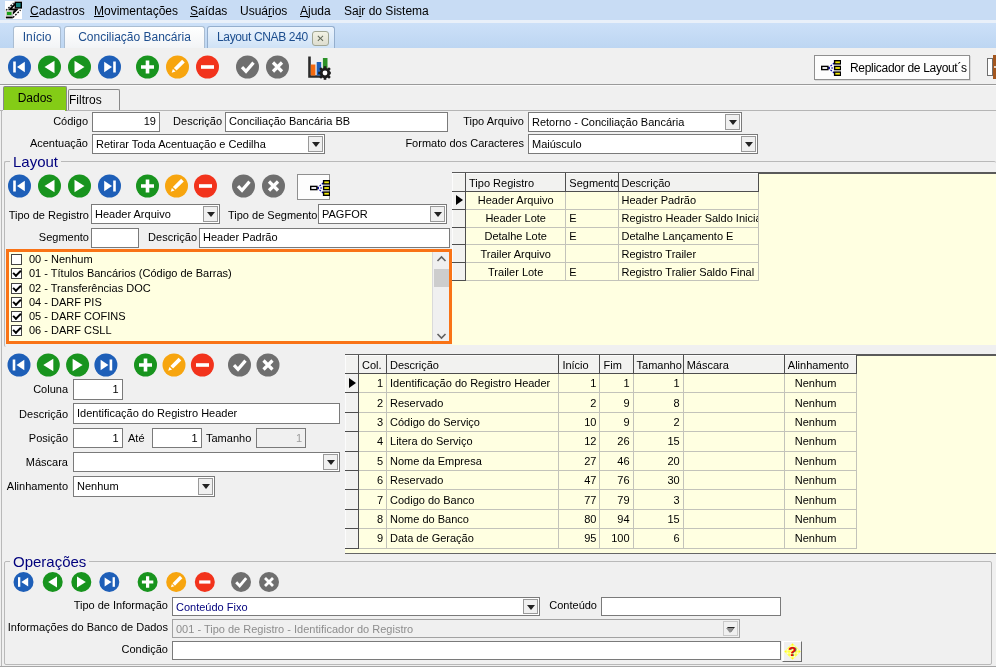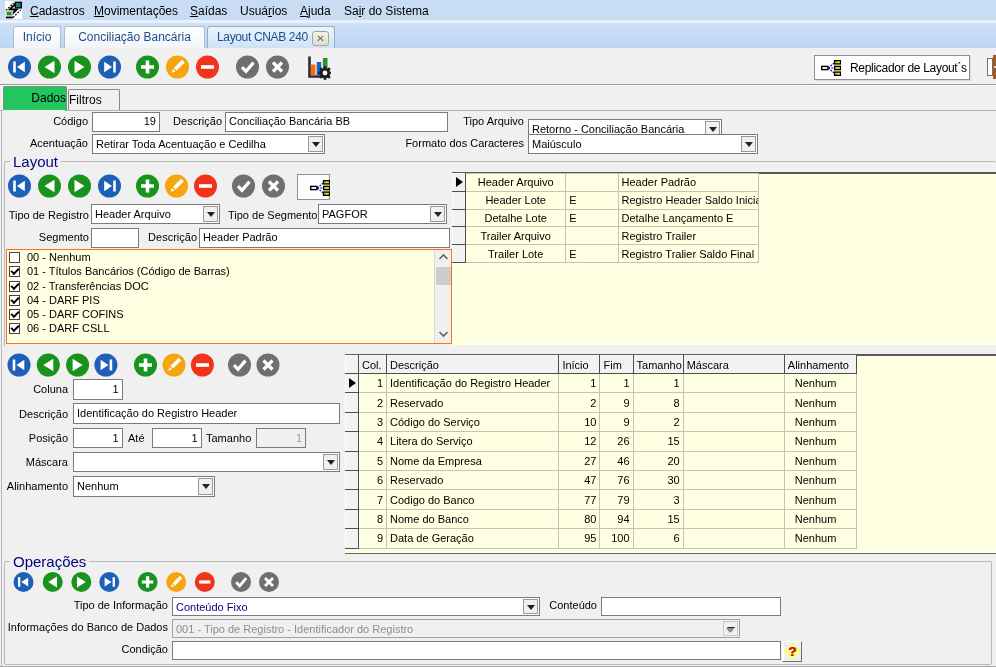--- a/index.html
+++ b/index.html
@@ -112,33 +112,33 @@
     <rect x="13.6" y="0.7" width="6" height="3.2" fill="#f3e80c" stroke="#000" stroke-width="1.4"></rect>
     <rect x="13.6" y="6.4" width="6" height="3.2" fill="#f3e80c" stroke="#000" stroke-width="1.4"></rect>
     <rect x="13.6" y="12.1" width="6" height="3.2" fill="#f3e80c" stroke="#000" stroke-width="1.4"></rect>
   </svg>
   <span class="abs" style="left:35px;top:5px;font-size:12px;white-space:nowrap;letter-spacing:-0.3px">Replicador de Layout´s</span>
 </div>
 <div class="abs" style="left:986.5px;top:57.5px;width:6.5px;height:18px;background:#fff;border:1.5px solid #6f6f6f"></div>
 <div class="abs" style="left:992.5px;top:55px;width:3.5px;height:23.5px;background:#a3561f"></div>
 <div class="abs" style="left:993.5px;top:66px;width:2px;height:2px;background:#fff;border-radius:50%"></div>
 
-<div class="abs" style="left:3px;top:86px;width:64px;height:25px;background:#22c55e;border:1px solid #888;border-bottom:none;border-radius:2px 2px 0 0;text-align:right;font-size:12px;line-height:22px;z-index:3">Dados</div>
+<div class="abs" style="left:3px;top:86px;width:64px;height:25px;background:#84cc16;border:1px solid #888;border-bottom:none;border-radius:2px 2px 0 0;text-align:center;font-size:12px;line-height:22px;z-index:3">Dados</div>
 <div class="abs" style="left:68px;top:89px;width:52px;height:22px;background:#f0f0f0;border:1px solid #888;border-bottom:none;border-radius:2px 2px 0 0;font-size:12px;line-height:20px">Filtros</div>
 <div class="abs" style="left:0;top:110px;width:996px;height:1px;background:#b5b5b5;z-index:1"></div>
 <div class="abs" style="left:3px;top:110px;width:62px;height:2px;background:#f0f0f0;z-index:3"></div>
 
 <div class="abs" style="left:1px;top:111px;width:1px;height:556px;background:#b9b9b9"></div>
 
 <div class="lbl" style="left:0;top:115px;width:88px">Código</div>
 <div class="tb" style="left:92px;top:112px;width:68px;height:20px;text-align:right">19</div>
 <div class="lbl" style="left:130px;top:115px;width:92px">Descrição</div>
 <div class="tb" style="left:225px;top:112px;width:223px;height:20px">Conciliação Bancária BB</div>
 <div class="lbl" style="left:420px;top:115px;width:104px">Tipo Arquivo</div>
-<div class="cmb" style="left:528px;top:119px;width:194px;height:20px">Retorno - Conciliação Bancária<i class="ar"></i></div>
+<div class="cmb" style="left:528px;top:112px;width:214px;height:20px">Retorno - Conciliação Bancária<i class="ar"></i></div>
 <div class="lbl" style="left:0;top:137px;width:88px">Acentuação</div>
 <div class="cmb" style="left:92px;top:134px;width:233px;height:20px">Retirar Toda Acentuação e Cedilha<i class="ar"></i></div>
 <div class="lbl" style="left:400px;top:137px;width:124px">Formato dos Caracteres</div>
 <div class="cmb" style="left:528px;top:134px;width:230px;height:20px">Maiúsculo<i class="ar"></i></div>
 
 <div class="gb" style="left:4px;top:161px;width:992px;height:186px;border-bottom:none;border-right:none">
   <span class="cap">Layout</span>
 </div>
 
 <svg class="abs" style="left:0;top:173px" width="300" height="26" viewBox="0 0 300 26">
@@ -180,21 +180,21 @@
 
 <div class="lbl" style="left:0;top:209px;width:89px">Tipo de Registro</div>
 <div class="cmb" style="left:91px;top:204px;width:129px;height:20px">Header Arquivo<i class="ar"></i></div>
 <div class="lbl" style="left:228px;top:209px;width:86px">Tipo de Segmento</div>
 <div class="cmb" style="left:318px;top:204px;width:129px;height:20px">PAGFOR<i class="ar"></i></div>
 <div class="lbl" style="left:0;top:231px;width:89px">Segmento</div>
 <div class="tb" style="left:91px;top:228px;width:48px;height:20px"></div>
 <div class="lbl" style="left:142px;top:231px;width:55px">Descrição</div>
 <div class="tb" style="left:199px;top:228px;width:251px;height:20px">Header Padrão</div>
 
-<div class="abs" style="left:6px;top:249px;width:446px;height:95px;background:#ffffe1;border:1px solid #f97316;overflow:hidden">
+<div class="abs" style="left:6px;top:249px;width:446px;height:95px;background:#ffffe1;border:3px solid #f97316;overflow:hidden">
   <div class="abs" style="left:2px;top:0px;font-size:11px;line-height:14.25px">
     <div><span class="cb"></span>00 - Nenhum</div>
     <div><span class="cb c"></span>01 - Títulos Bancários (Código de Barras)</div>
     <div><span class="cb c"></span>02 - Transferências DOC</div>
     <div><span class="cb c"></span>04 - DARF PIS</div>
     <div><span class="cb c"></span>05 - DARF COFINS</div>
     <div><span class="cb c"></span>06 - DARF CSLL</div>
   </div>
   <div class="abs" style="right:0;top:0;width:17px;height:93px;background:#f0f0f0;border-left:1px solid #dadada">
     <svg width="17" height="91">
@@ -207,20 +207,26 @@
 
 <div class="ylw" style="left:452px;top:171.5px;width:544px;height:173px;border-top:2px solid #5a5a5a"></div>
 <table class="grid" style="left:452px;top:173px;width:307px;border:1.5px solid #111">
   <colgroup>
         <col style="width:13px">
         <col style="width:100px">
         <col style="width:52px">
         <col style="width:140px">
       </colgroup>
   <tbody>
+        <tr style="height:18px">
+          <th></th>
+          <th>Tipo Registro</th>
+          <th>Segmento</th>
+          <th>Descrição</th>
+        </tr>
   <tr style="height:17.8px">
           <td class="ind">
             <div class="marker"></div>
           </td>
           <td style="text-align:center">Header Arquivo</td>
           <td></td>
           <td>Header Padrão</td>
         </tr>
   <tr style="height:17.8px">
           <td class="ind"></td>

